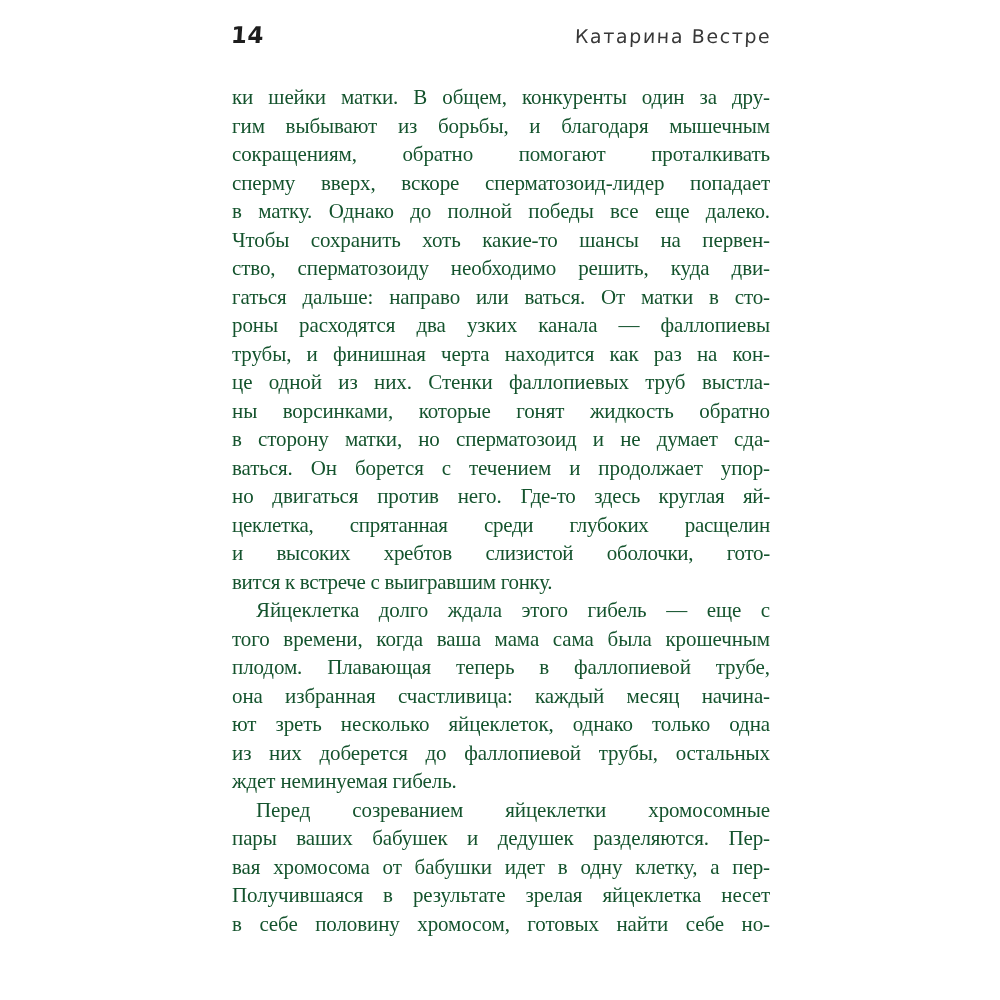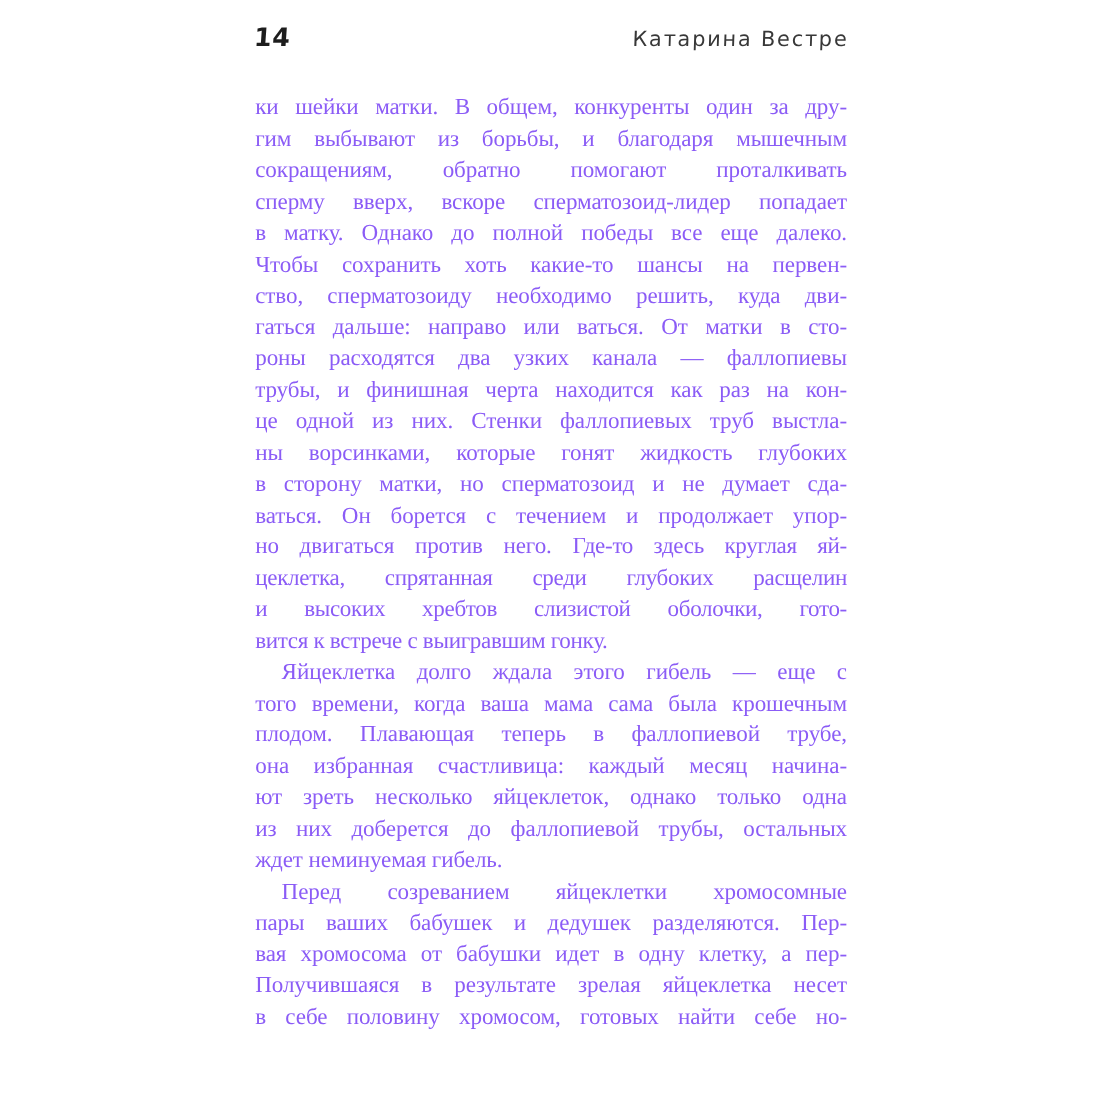--- a/index.html
+++ b/index.html
@@ -40,21 +40,21 @@
     transform: skewX(-2deg);
   }
   .body-text {
     position: absolute;
     left: 232px;
     top: 83px;
     width: 538px;
     font-family: "Liberation Serif", "DejaVu Serif", serif;
     font-size: 21px;
     line-height: 28.5px;
-    color: #8b5cf6;
+    color: #14532d;
     letter-spacing: -0.1px;
   }
   .line {
     text-align: justify;
     text-align-last: left;
     white-space: normal;
   }
   .line.j {
     text-align-last: justify;
   }
@@ -80,21 +80,21 @@
       <div class="line j"><span>гим выбывают из борьбы, и благодаря мышечным</span></div>
       <div class="line j"><span>сокращениям, обратно помогают проталкивать</span></div>
       <div class="line j"><span>сперму вверх, вскоре сперматозоид-лидер попадает</span></div>
       <div class="line j"><span>в матку. Однако до полной победы все еще далеко.</span></div>
       <div class="line j"><span>Чтобы сохранить хоть какие-то шансы на первен-</span></div>
       <div class="line j"><span>ство, сперматозоиду необходимо решить, куда дви-</span></div>
       <div class="line j"><span>гаться дальше: направо или ваться. От матки в сто-</span></div>
       <div class="line j"><span>роны расходятся два узких канала — фаллопиевы</span></div>
       <div class="line j"><span>трубы, и финишная черта находится как раз на кон-</span></div>
       <div class="line j"><span>це одной из них. Стенки фаллопиевых труб выстла-</span></div>
-      <div class="line j"><span>ны ворсинками, которые гонят жидкость глубоких</span></div>
+      <div class="line j"><span>ны ворсинками, которые гонят жидкость обратно</span></div>
       <div class="line j"><span>в сторону матки, но сперматозоид и не думает сда-</span></div>
       <div class="line j"><span>ваться. Он борется с течением и продолжает упор-</span></div>
       <div class="line j"><span>но двигаться против него. </span><b>Где-то здесь круглая яй-</b></div>
       <div class="line j"><b>цеклетка, спрятанная среди глубоких расщелин</b></div>
       <div class="line j"><b>и высоких хребтов слизистой оболочки, гото-</b></div>
       <div class="line"><b>вится к встрече с выигравшим гонку.</b></div>
       <div class="line j indent"><span>Яйцеклетка долго ждала этого гибель — еще с</span></div>
       <div class="line j"><span>того времени, когда ваша мама сама была крошечным</span></div>
       <div class="line j"><span>плодом. Плавающая теперь в фаллопиевой трубе,</span></div>
       <div class="line j"><span>она избранная счастливица: каждый месяц начина-</span></div>

